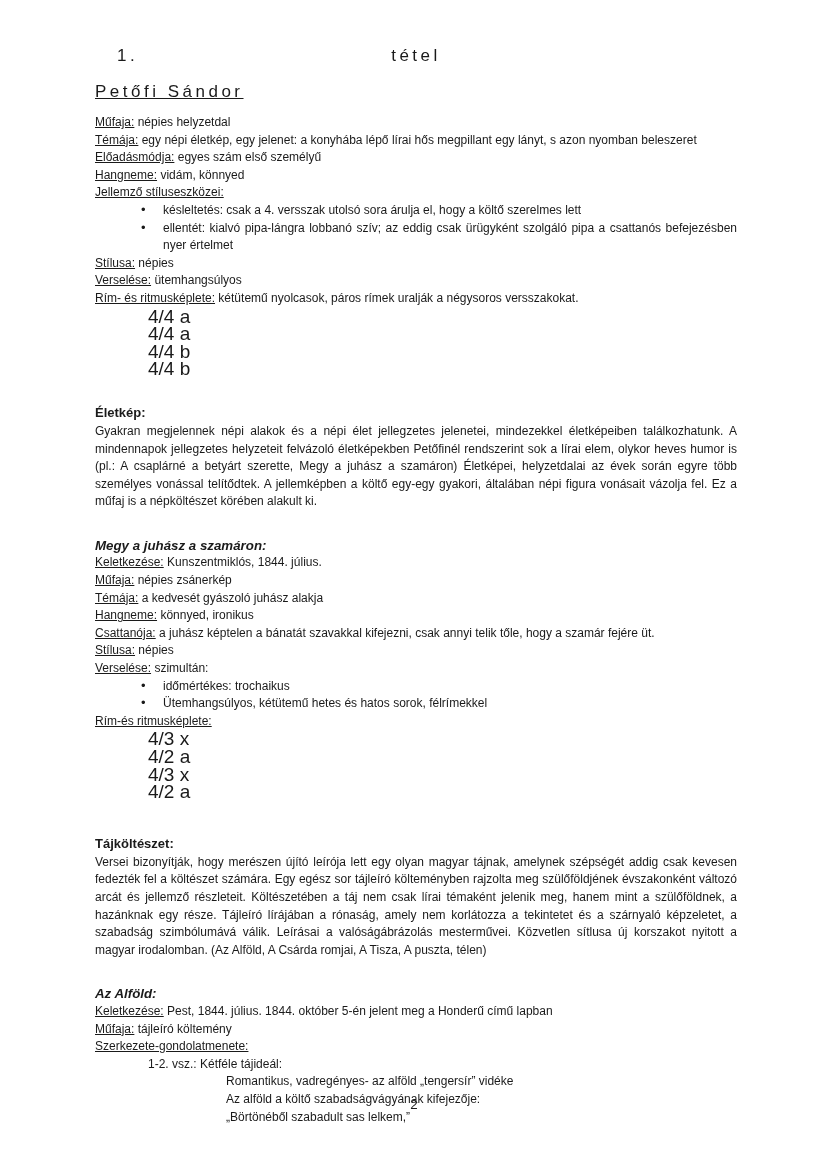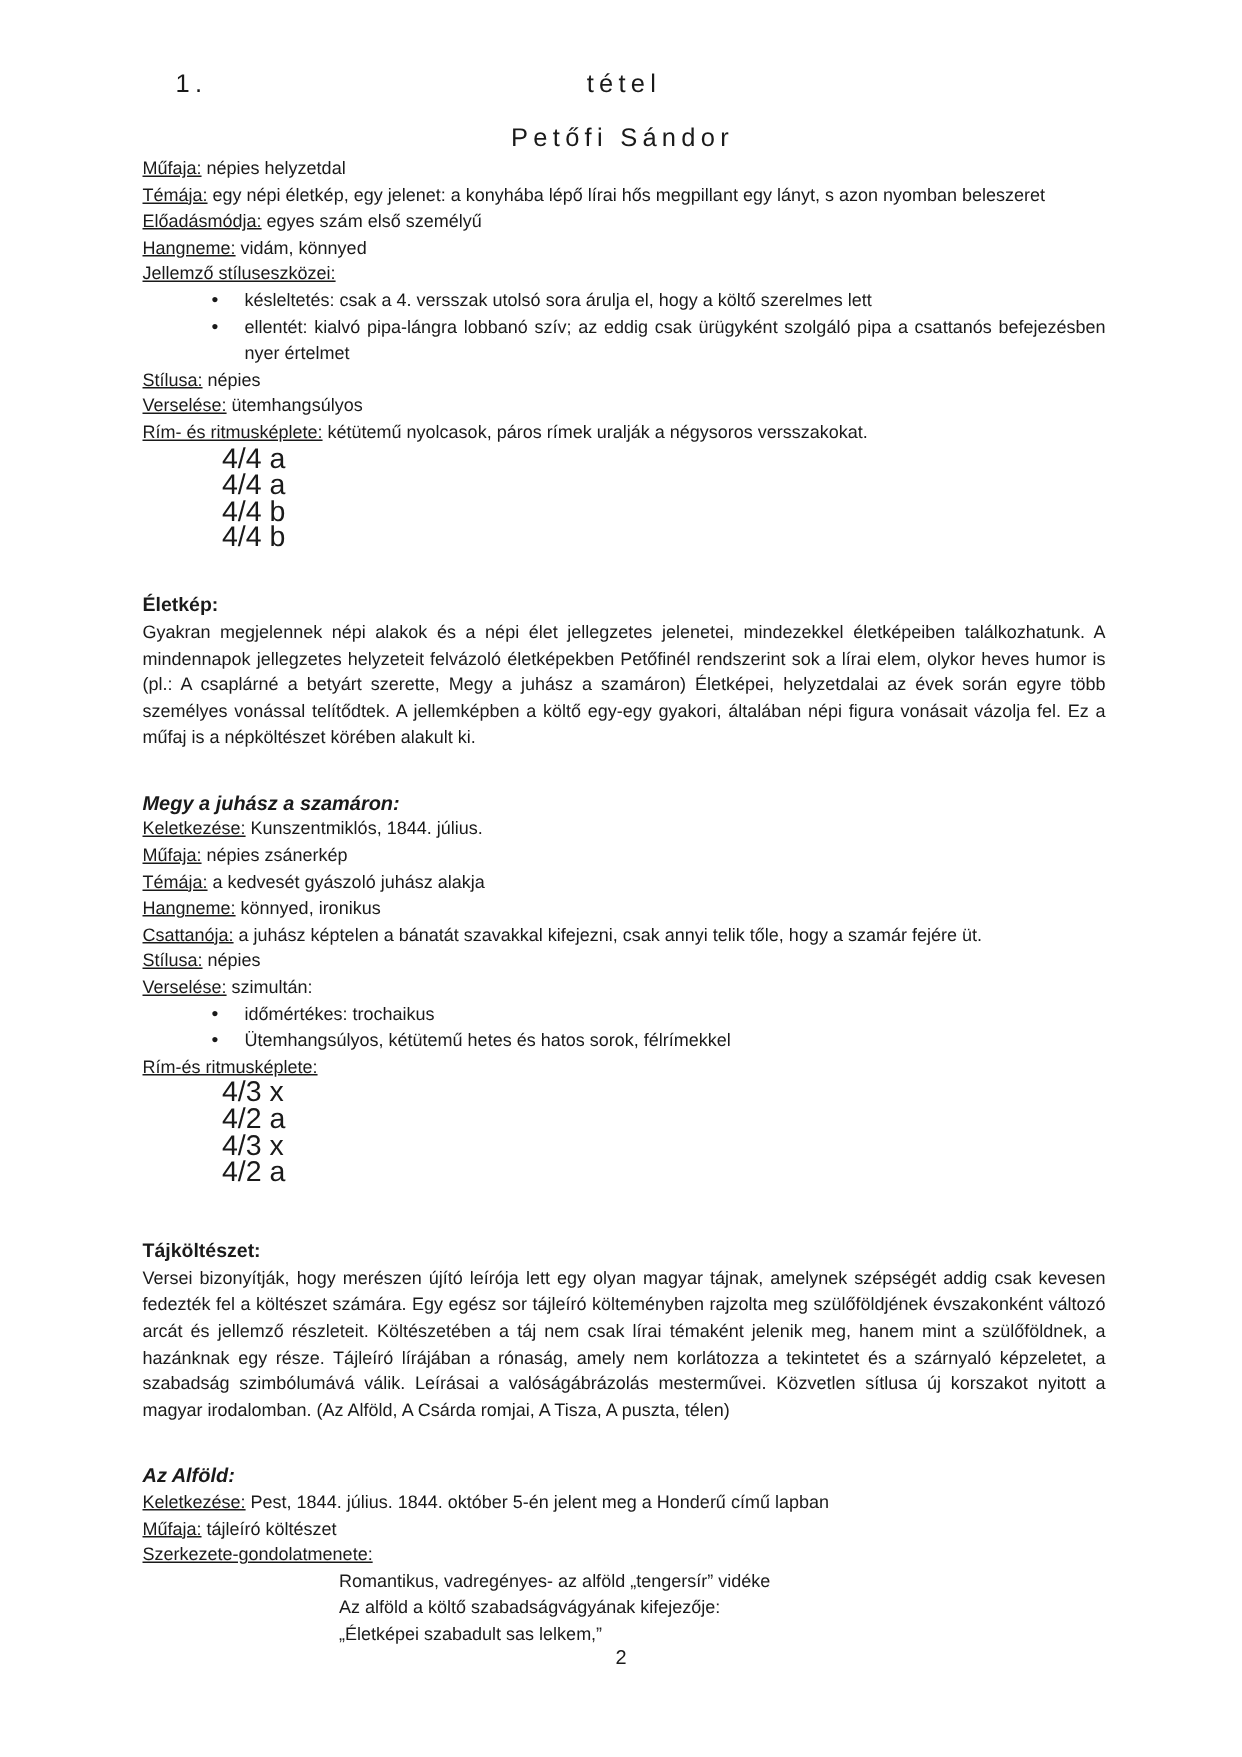--- a/index.html
+++ b/index.html
@@ -41,26 +41,27 @@
     top: 0;
   }
   .title-word {
     position: absolute;
     left: 0;
     right: 0;
     top: 0;
     text-align: center;
   }
   .author-row {
-    text-align: center;
+    text-align: left;
     font-size: 17px;
     letter-spacing: 3.5px;
     margin-top: 6px;
-    margin-bottom: 2px;
+    margin-bottom: 12px;
     padding-right: 2px;
+    text-decoration: underline;
   }
 
   
   .line {
     font-size: 12px;
     line-height: 17.6px;
     text-align: justify;
     text-justify: inter-word;
     margin: 0;
   }
@@ -202,24 +203,25 @@
 
     <div class="gap-xl"></div>
 
     <h2 class="section">Tájköltészet:</h2>
     <p class="line">Versei bizonyítják, hogy merészen újító leírója lett egy olyan magyar tájnak, amelynek szépségét addig csak kevesen fedezték fel a költészet számára. Egy egész sor tájleíró költeményben rajzolta meg szülőföldjének évszakonként változó arcát és jellemző részleteit. Költészetében a táj nem csak lírai témaként jelenik meg, hanem mint a szülőföldnek, a hazánknak egy része. Tájleíró lírájában a rónaság, amely nem korlátozza a tekintetet és a szárnyaló képzeletet, a szabadság szimbólumává válik. Leírásai a valóságábrázolás mesterművei. Közvetlen sítlusa új korszakot nyitott a magyar irodalomban. (Az Alföld, A Csárda romjai, A Tisza, A puszta, télen)</p>
 
     <div class="gap-lg"></div>
 
     <h3 class="work">Az Alföld:</h3>
     <p class="line nojust"><span class="lbl">Keletkezése:</span><span> Pest, 1844. július. 1844. október 5-én jelent meg a Honderű című lapban</span></p>
-    <p class="line nojust"><span class="lbl">Műfaja:</span><span> tájleíró költészet</span></p>
+    <p class="line nojust"><span class="lbl">Műfaja:</span><span> tájleíró költemény</span></p>
     <p class="line nojust"><span class="lbl">Szerkezete-gondolatmenete:</span><span></span></p>
 
+    <p class="line nojust ind1">1-2. vsz.: Kétféle tájideál:</p>
     <p class="line nojust ind2">Romantikus, vadregényes- az alföld „tengersír” vidéke</p>
     <p class="line nojust ind2">Az alföld a költő szabadságvágyának kifejezője:</p>
-    <p class="line nojust ind2">„Életképei szabadult sas lelkem,”</p>
+    <p class="line nojust ind2">„Börtönéből szabadult sas lelkem,”</p>
 
   </div>
 
   <div class="page-number">2</div>
 
 </div>
 
 </body></html>

